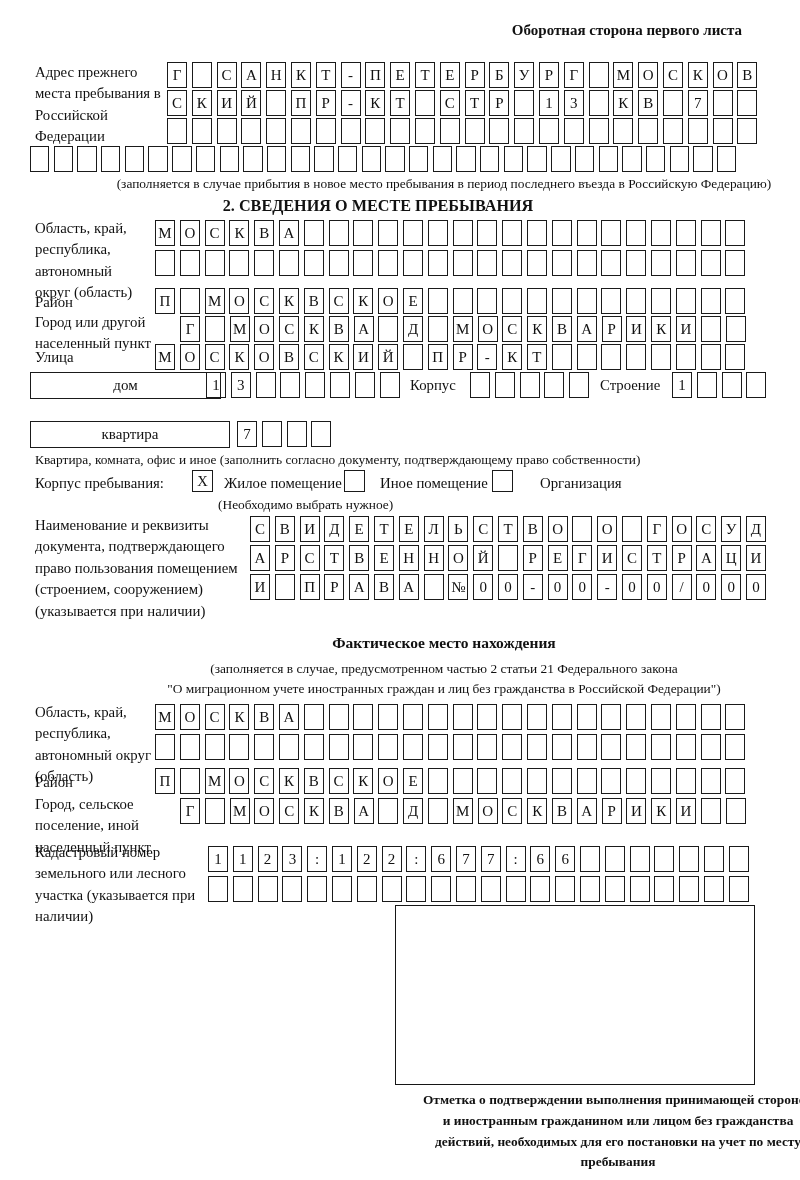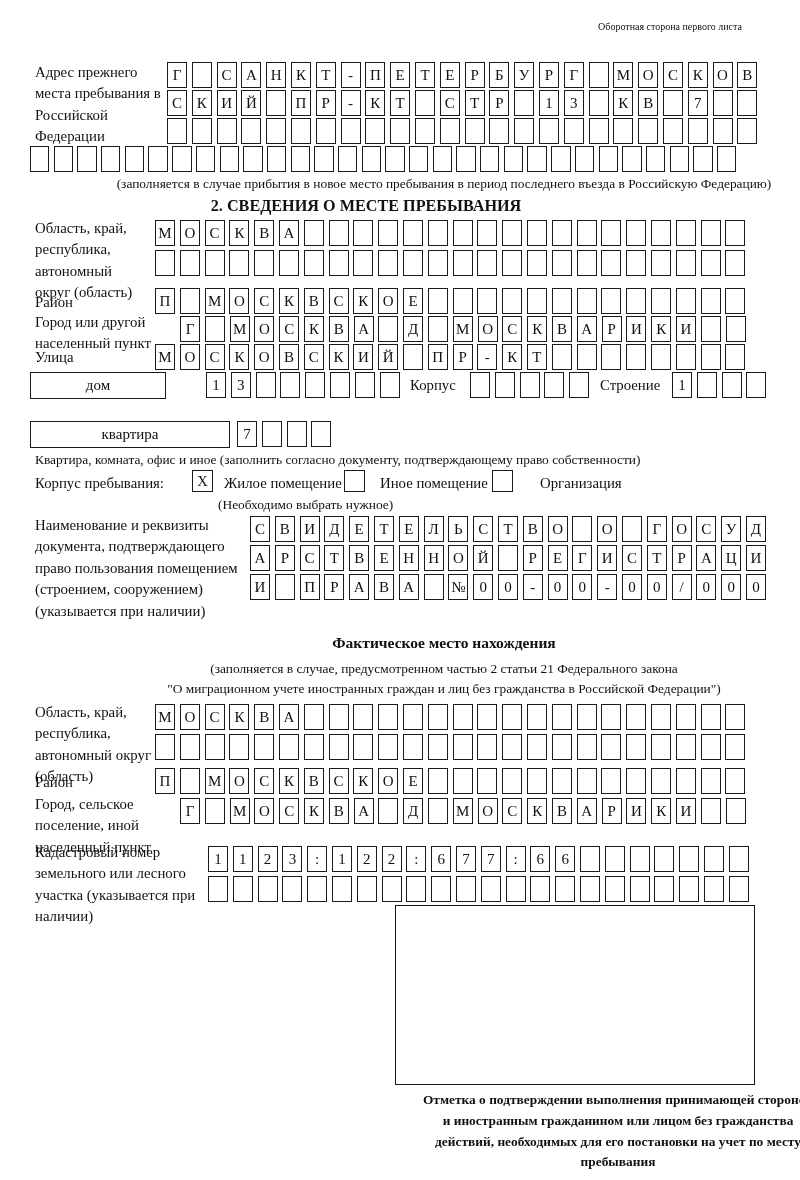--- a/index.html
+++ b/index.html
@@ -30,21 +30,21 @@
     font-size:14.5px;
   }
   .bigbox{position:absolute;border:1.8px solid #161616;background:#ffffff;}
   .inline-label{position:absolute;font-size:14.8px;}
 </style>
 </head>
 <body>
 
 <div id="page">
 
-  <div class="abs label" style="top:20px;right:58px;font-size:10px;">Оборотная сторона первого листа</div>
+  <div class="abs label" style="top:20px;right:58px;font-size:15px;font-weight:bold;">Оборотная сторона первого листа</div>
 
   <div class="abs label" style="top:62px;left:35px;width:128px;">Адрес прежнего места пребывания в Российской Федерации</div>
   <div class="cellrow" style="top:62px;left:167px;">
       <span class="cell filled">Г</span>
       <span class="cell"></span>
       <span class="cell filled">С</span>
       <span class="cell filled">А</span>
       <span class="cell filled">Н</span>
       <span class="cell filled">К</span>
       <span class="cell filled">Т</span>
@@ -145,21 +145,21 @@
       <span class="cell"></span>
       <span class="cell"></span>
       <span class="cell"></span>
       <span class="cell"></span>
       <span class="cell"></span>
       <span class="cell"></span>
       <span class="cell"></span>
     </div>
   <div class="abs caption center" style="top:176px;left:0;width:800px;">(заполняется в случае прибытия в новое место пребывания в период последнего въезда в Российскую Федерацию)</div>
 
-  <div class="abs title center" style="top:197px;left:0;width:644px;">2. СВЕДЕНИЯ О МЕСТЕ ПРЕБЫВАНИЯ</div>
+  <div class="abs title center" style="top:197px;left:12px;width:644px;">2. СВЕДЕНИЯ О МЕСТЕ ПРЕБЫВАНИЯ</div>
 
   <div class="abs label" style="top:218px;left:35px;width:112px;">Область, край, республика, автономный округ (область)</div>
   <div class="cellrow" style="top:220px;left:155px;">
       <span class="cell filled">М</span>
       <span class="cell filled">О</span>
       <span class="cell filled">С</span>
       <span class="cell filled">К</span>
       <span class="cell filled">В</span>
       <span class="cell filled">А</span>
       <span class="cell"></span>
@@ -284,21 +284,21 @@
       <span class="cell"></span>
       <span class="cell"></span>
       <span class="cell"></span>
       <span class="cell"></span>
       <span class="cell"></span>
       <span class="cell"></span>
       <span class="cell"></span>
       <span class="cell"></span>
     </div>
 
-  <div class="widebox" style="top:372px;left:30px;width:136px;">дом</div>
+  <div class="widebox" style="top:372px;left:30px;width:191px;">дом</div>
   <div class="cellrow" style="top:372px;left:206px;">
       <span class="cell filled">1</span>
       <span class="cell filled">3</span>
       <span class="cell"></span>
       <span class="cell"></span>
       <span class="cell"></span>
       <span class="cell"></span>
       <span class="cell"></span>
       <span class="cell"></span>
     </div>

